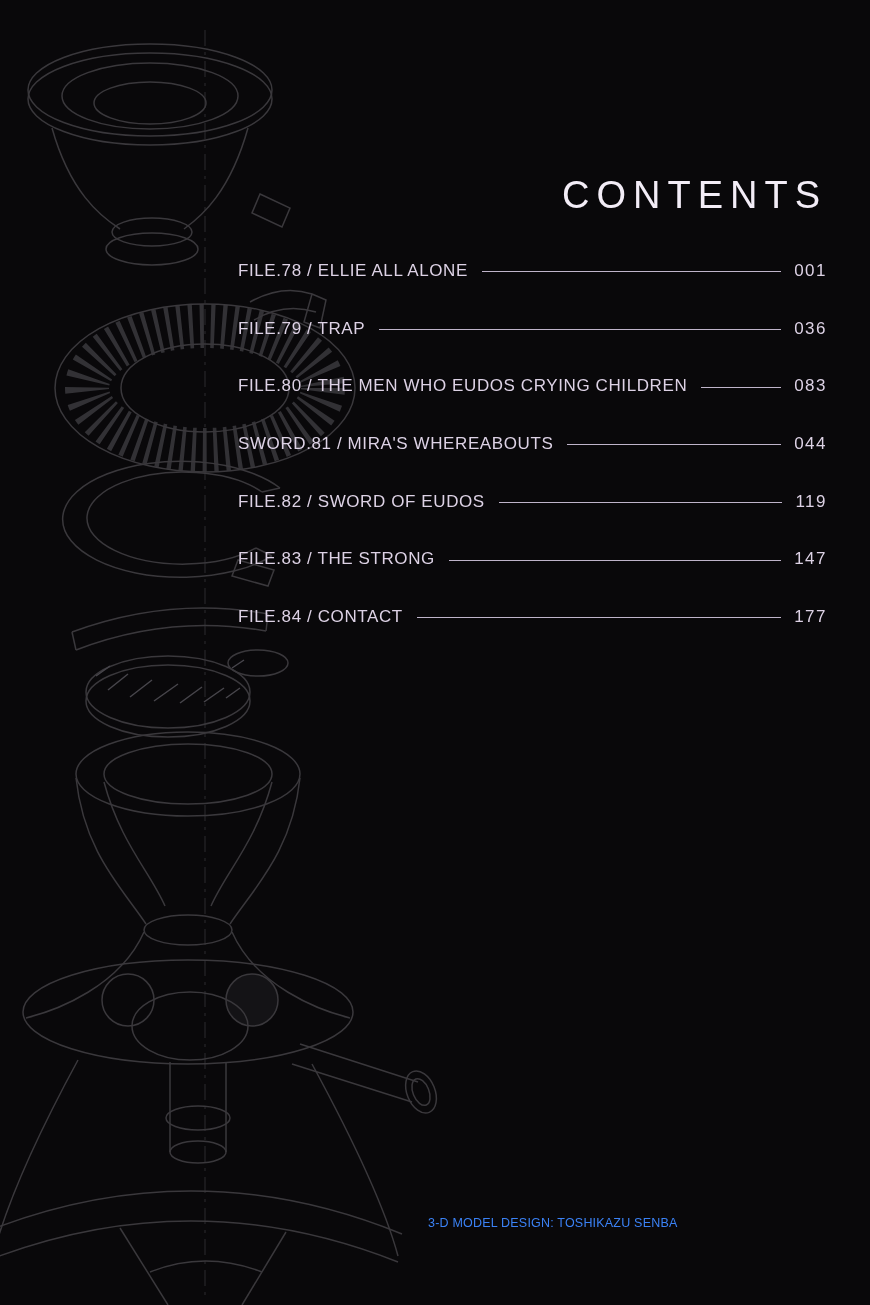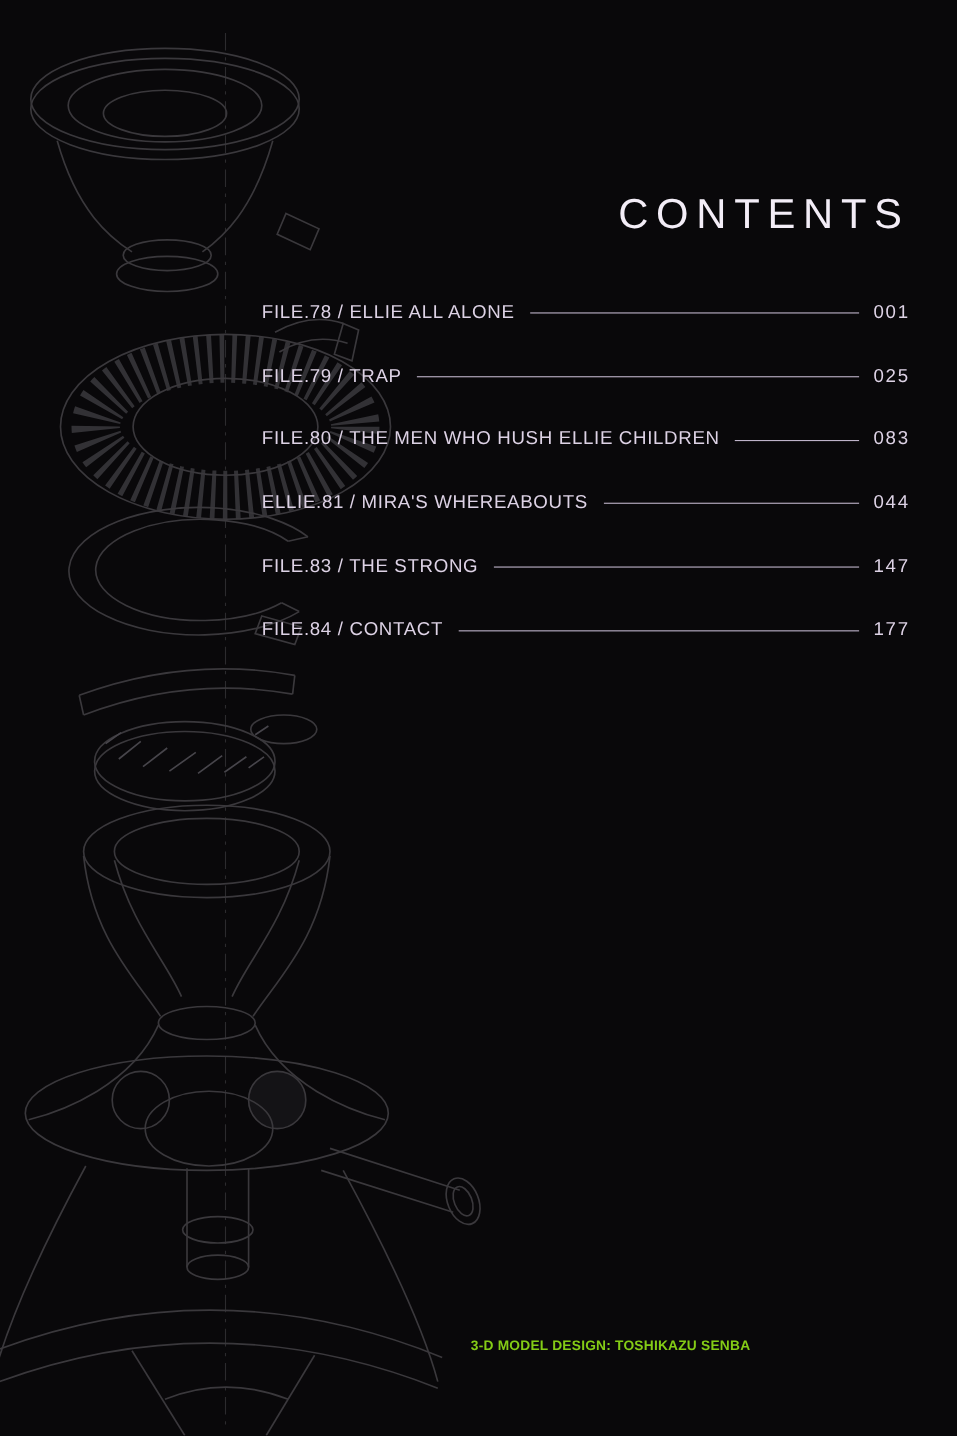--- a/index.html
+++ b/index.html
@@ -29,21 +29,21 @@
     font-size: 38px;
     font-weight: 400;
     letter-spacing: 7px;
     color: #f3edf7;
     white-space: nowrap;
   }
   .toc {
     position: absolute;
     left: 238px;
     right: 43px;
-    top: 255px;
+    top: 242px;
     z-index: 2;
   }
   .toc-row {
     height: 57.7px;
     display: flex;
     align-items: center;
   }
   .toc-label {
     font-size: 17px;
     letter-spacing: 0.6px;
@@ -62,23 +62,23 @@
     letter-spacing: 1.5px;
     color: #ddd2e5;
     flex: 0 0 auto;
   }
   .credit {
     position: absolute;
     left: 428px;
     top: 1216px;
     z-index: 2;
     font-size: 12.5px;
-    font-weight: 700;
+    font-weight: 400;
     letter-spacing: 0.2px;
-    color: #84cc16;
+    color: #3b82f6;
     white-space: nowrap;
   }
 </style>
 </head>
 <body>
 
 <svg class="wireframe" viewBox="0 0 870 1305" aria-hidden="true">
 
   <line x1="205" y1="30" x2="205" y2="1300" stroke="#2c2b2e" stroke-width="1" stroke-dasharray="16 6 3 6"></line>
 
@@ -156,31 +156,36 @@
 
 <div class="toc">
   <div class="toc-row">
     <span class="toc-label">FILE.78 / ELLIE ALL ALONE</span>
     <span class="toc-leader"></span>
     <span class="toc-page">001</span>
   </div>
   <div class="toc-row">
     <span class="toc-label">FILE.79 / TRAP</span>
     <span class="toc-leader"></span>
-    <span class="toc-page">025</span>
+    <span class="toc-page">036</span>
   </div>
   <div class="toc-row">
-    <span class="toc-label">FILE.80 / THE MEN WHO HUSH ELLIE CHILDREN</span>
+    <span class="toc-label">FILE.80 / THE MEN WHO EUDOS CRYING CHILDREN</span>
     <span class="toc-leader"></span>
     <span class="toc-page">083</span>
   </div>
   <div class="toc-row">
-    <span class="toc-label">ELLIE.81 / MIRA'S WHEREABOUTS</span>
+    <span class="toc-label">SWORD.81 / MIRA'S WHEREABOUTS</span>
     <span class="toc-leader"></span>
     <span class="toc-page">044</span>
+  </div>
+  <div class="toc-row">
+    <span class="toc-label">FILE.82 / SWORD OF EUDOS</span>
+    <span class="toc-leader"></span>
+    <span class="toc-page">119</span>
   </div>
   <div class="toc-row">
     <span class="toc-label">FILE.83 / THE STRONG</span>
     <span class="toc-leader"></span>
     <span class="toc-page">147</span>
   </div>
   <div class="toc-row">
     <span class="toc-label">FILE.84 / CONTACT</span>
     <span class="toc-leader"></span>
     <span class="toc-page">177</span>

